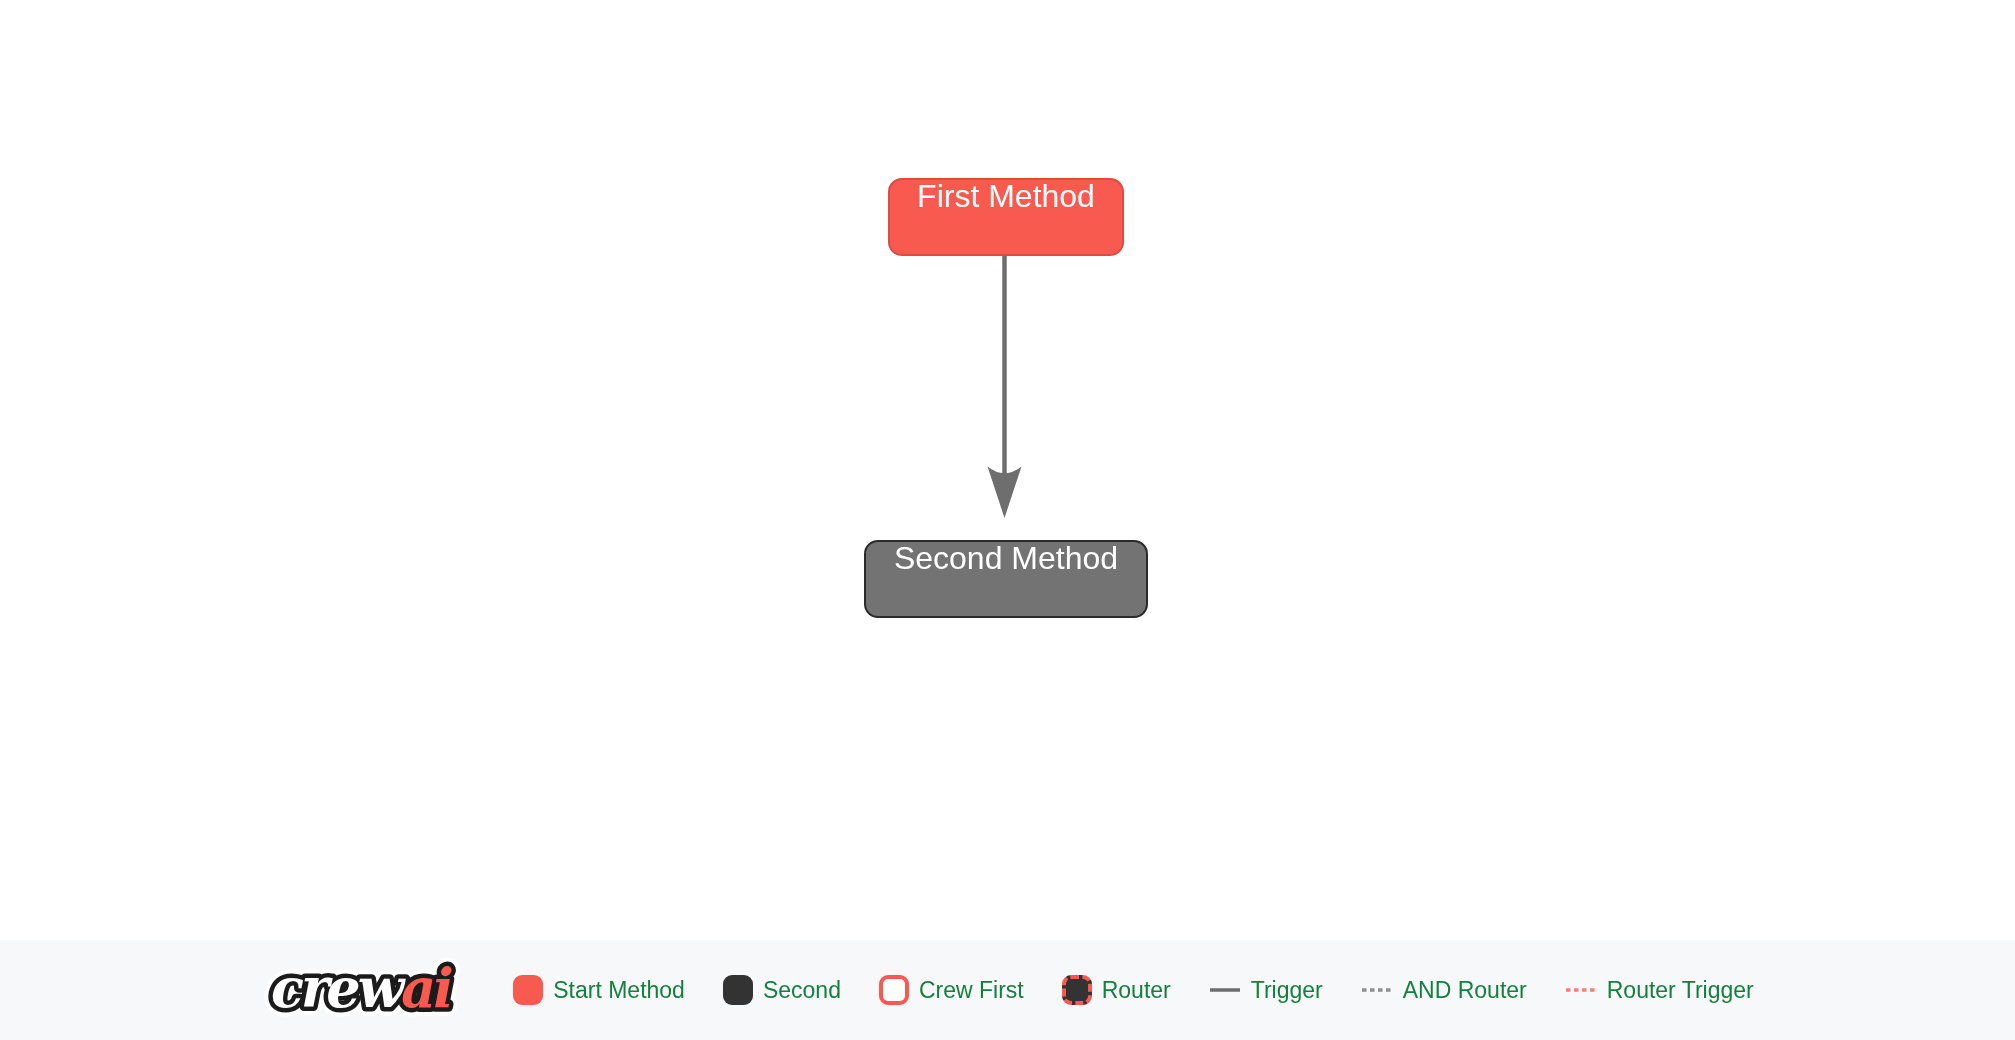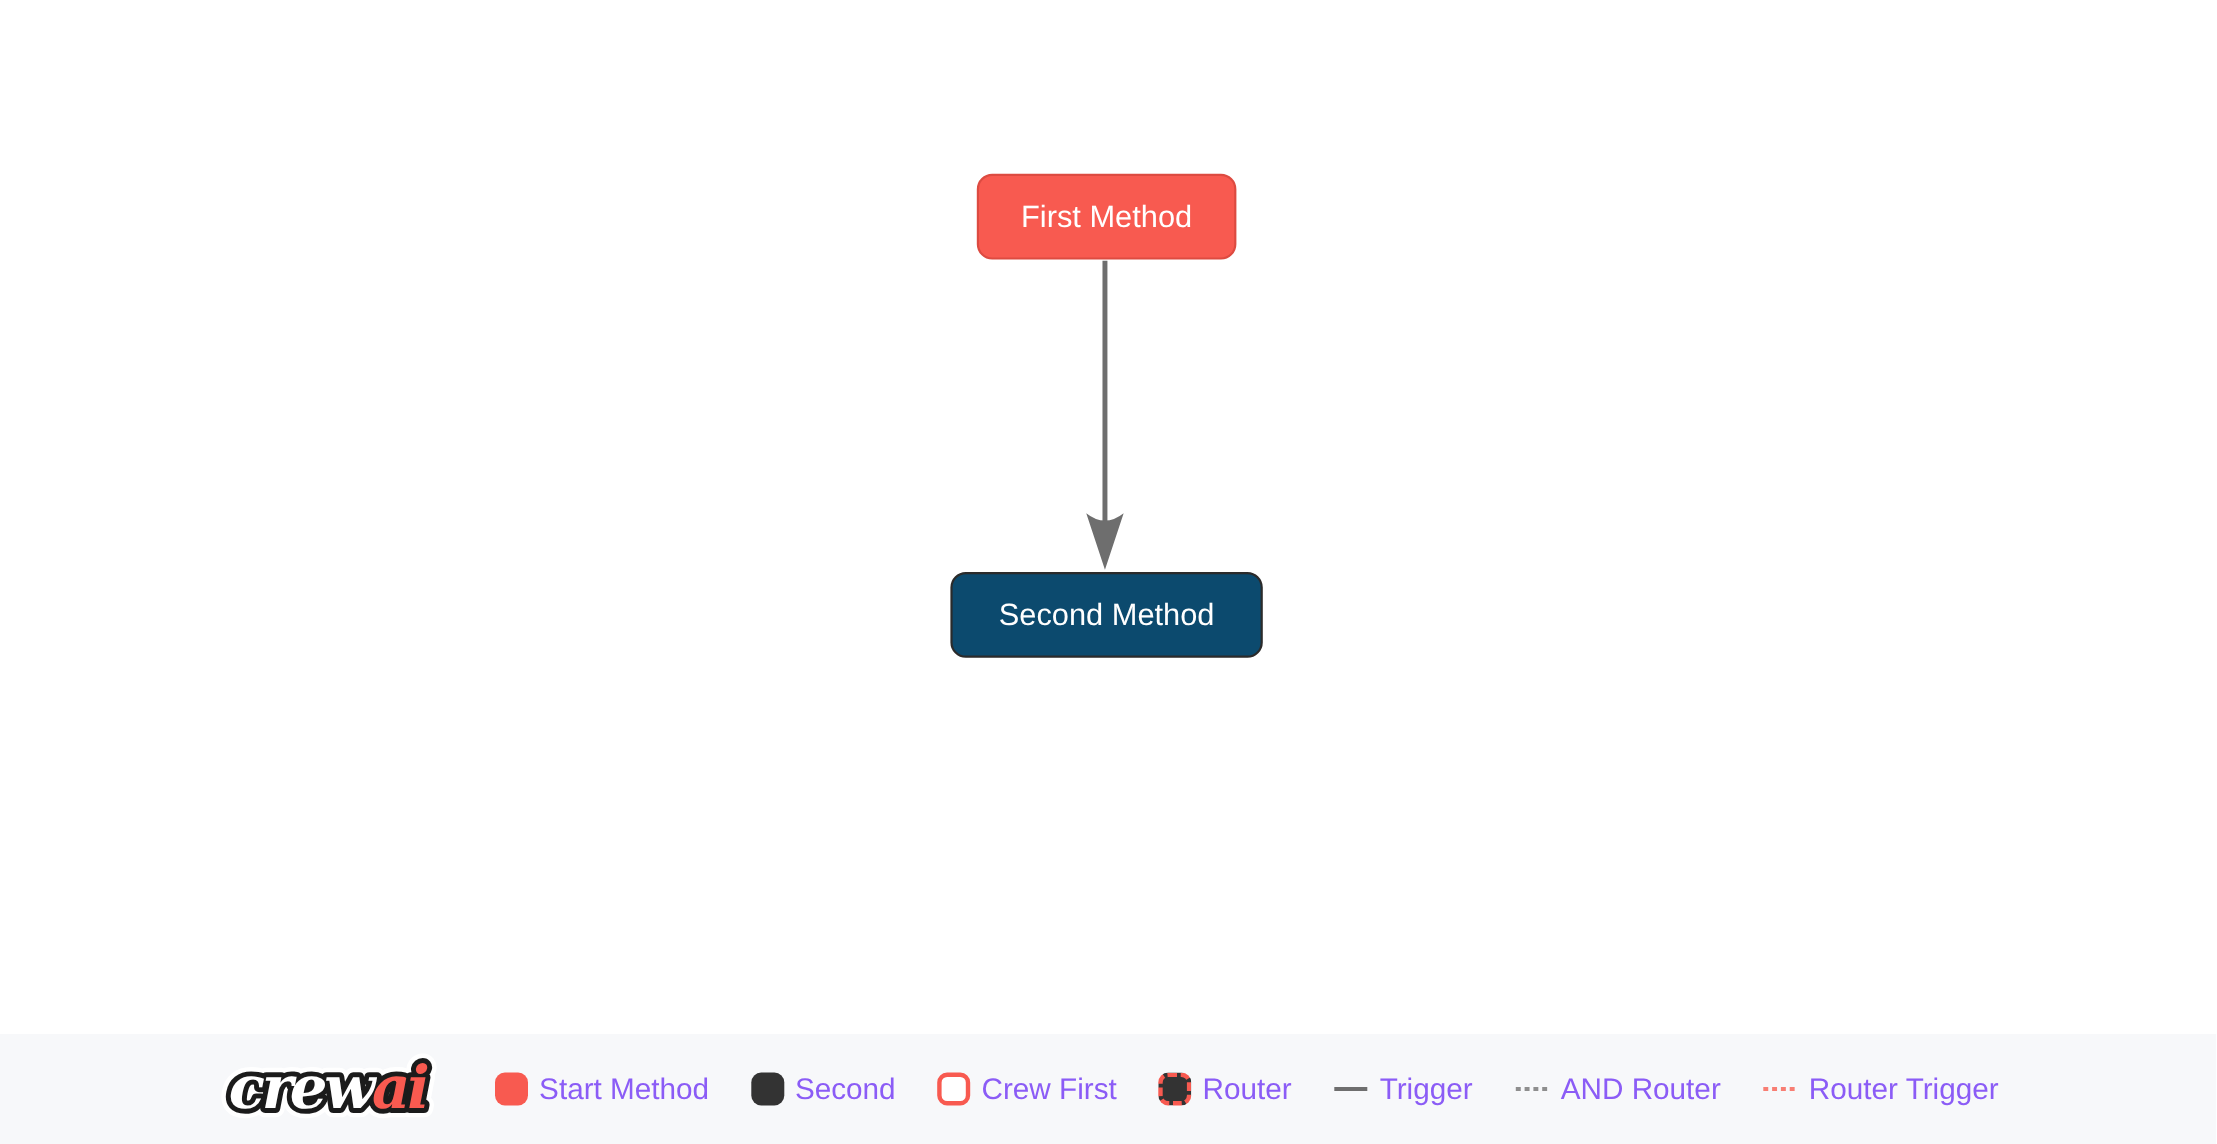--- a/index.html
+++ b/index.html
@@ -22,39 +22,39 @@
   }
   .edge-layer {
     position: absolute;
     left: 0; top: 0;
     pointer-events: none;
   }
   .node {
     position: absolute;
     box-sizing: border-box;
     display: flex;
-    align-items: center;
     justify-content: center;
     border-radius: 14px;
     color: #ffffff;
-    font-size: 28px;
+    font-size: 32px;
     line-height: 1;
     white-space: nowrap;
     cursor: pointer;
+    margin-top: 20px;
   }
   .node-start {
     left: 888px; top: 158px;
     width: 236px; height: 78px;
     background: #F85A50;
     border: 2px solid #DD4B41;
   }
   .node-method {
     left: 864px; top: 520px;
     width: 284px; height: 78px;
-    background: #0c4a6e;
+    background: #737373;
     border: 2px solid #2B2B2B;
   }
 
   
   .footer {
     position: absolute;
     left: 0; bottom: 0;
     width: 2015px;
     height: 100px;
     background: #F7F8FA;
@@ -66,22 +66,22 @@
   .logo-svg { display: block; overflow: visible; }
   .legend {
     display: flex;
     align-items: center;
     gap: 38px;
   }
   .legend-item {
     display: flex;
     align-items: center;
     gap: 10px;
-    font-size: 27px;
-    color: #8b5cf6;
+    font-size: 23px;
+    color: #15803d;
     white-space: nowrap;
   }
   .swatch {
     box-sizing: border-box;
     width: 30px; height: 30px;
     border-radius: 9px;
     flex: 0 0 auto;
   }
   .sw-start  { background: #F85A50; }
   .sw-method { background: #333333; }

